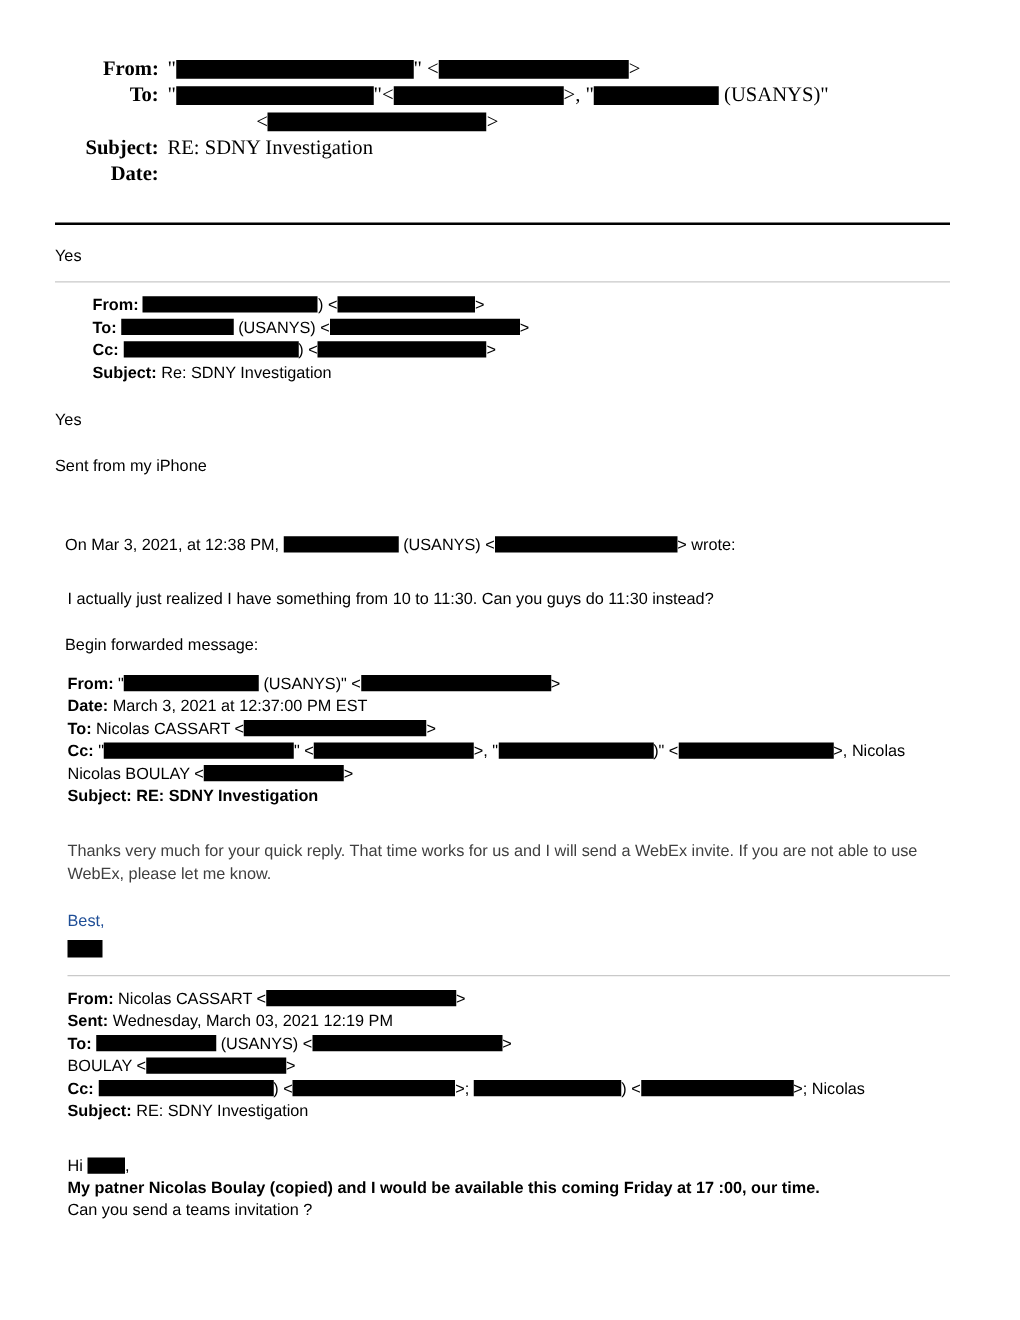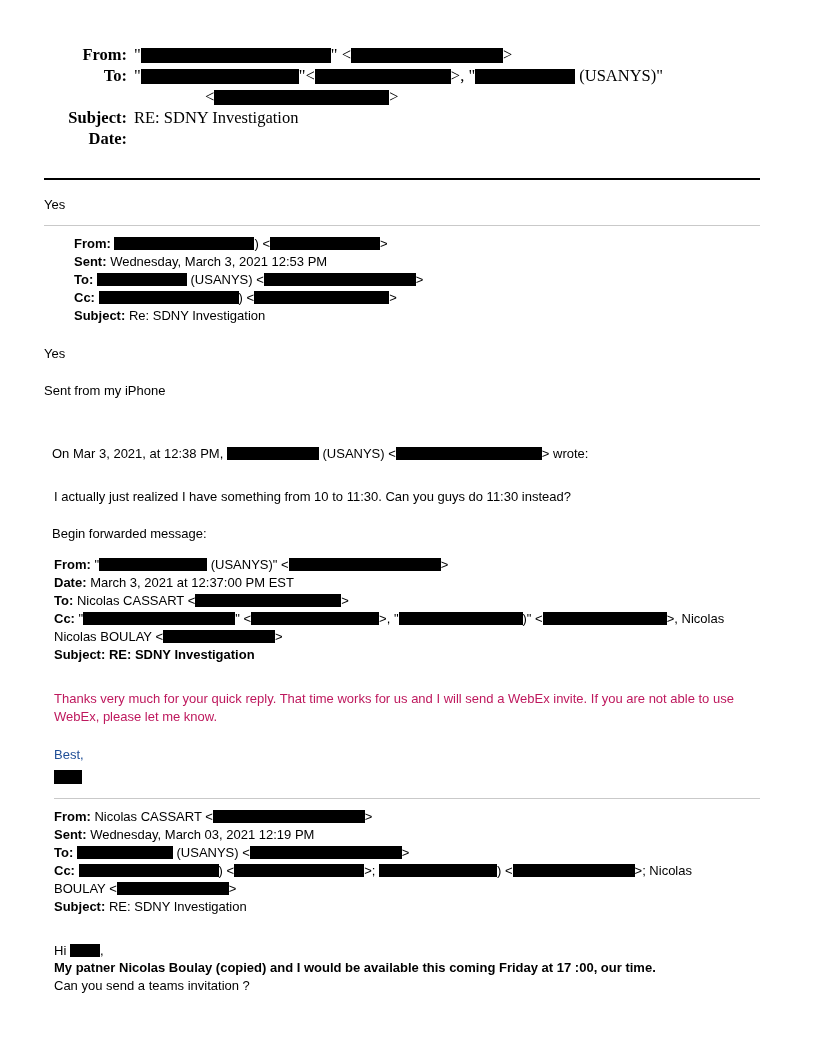--- a/index.html
+++ b/index.html
@@ -92,21 +92,21 @@
     margin: 12px 0 9px 0;
   }
   .hr-thin.w716 { width: 716px; }
 
   .hdrline { margin: 0; line-height: 18px; padding-left: 30px; }
   .hdrline b { font-weight: bold; }
 
   .indent1 { margin-left: 8px; }
   .indent2 { margin-left: 10px; }
 
-  .blue { color: #be185d; }
+  .blue { color: #404040; }
   .blue-strong { color: #1f4e96; }
   .inner {
     margin-left: 10px;
   }
   .inner-hdr { line-height: 18px; }
 </style>
 </head>
 <body>
 
 <div class="page">
@@ -144,24 +144,20 @@
   <div class="body">
 
     <div class="p">Yes</div>
 
     <div class="hr-thin w716"></div>
 
     <div class="hdrline">
       <b>From:</b>
       <span class="rd" style="width:140px"></span><span>)</span>
       <span>&lt;</span><span class="rd" style="width:110px"></span><span>&gt;</span>
-    </div>
-    <div class="hdrline">
-      <b>Sent:</b>
-      <span>Wednesday, March 3, 2021 12:53 PM</span>
     </div>
     <div class="hdrline">
       <b>To:</b>
       <span class="rd" style="width:90px"></span>
       <span>(USANYS)</span>
       <span>&lt;</span><span class="rd" style="width:152px"></span><span>&gt;</span>
     </div>
     <div class="hdrline">
       <b>Cc:</b>
       <span class="rd" style="width:140px"></span><span>)</span>
@@ -250,31 +246,31 @@
         <b>Sent:</b>
         <span>Wednesday, March 03, 2021 12:19 PM</span>
       </div>
       <div class="inner-hdr">
         <b>To:</b>
         <span class="rd" style="width:96px"></span>
         <span>(USANYS)</span>
         <span>&lt;</span><span class="rd" style="width:152px"></span><span>&gt;</span>
       </div>
       <div class="inner-hdr">
+        <span>BOULAY</span>
+        <span>&lt;</span><span class="rd" style="width:112px"></span><span>&gt;</span>
+      </div>
+      <div class="inner-hdr">
         <b>Cc:</b>
         <span class="rd" style="width:140px"></span><span>)</span>
         <span>&lt;</span><span class="rd" style="width:130px"></span><span>&gt;;</span>
         <span class="rd" style="width:118px"></span><span>)</span>
         <span>&lt;</span><span class="rd" style="width:122px"></span><span>&gt;</span><span>; Nicolas</span>
       </div>
       <div class="inner-hdr">
-        <span>BOULAY</span>
-        <span>&lt;</span><span class="rd" style="width:112px"></span><span>&gt;</span>
-      </div>
-      <div class="inner-hdr">
         <b>Subject:</b>
         <span>RE: SDNY Investigation</span>
       </div>
     </div>
 
     <div class="gap-26"></div>
 
     <div class="inner">
       <span>Hi</span>&nbsp;<span class="rd" style="width:30px"></span><span>,</span>
     </div>

